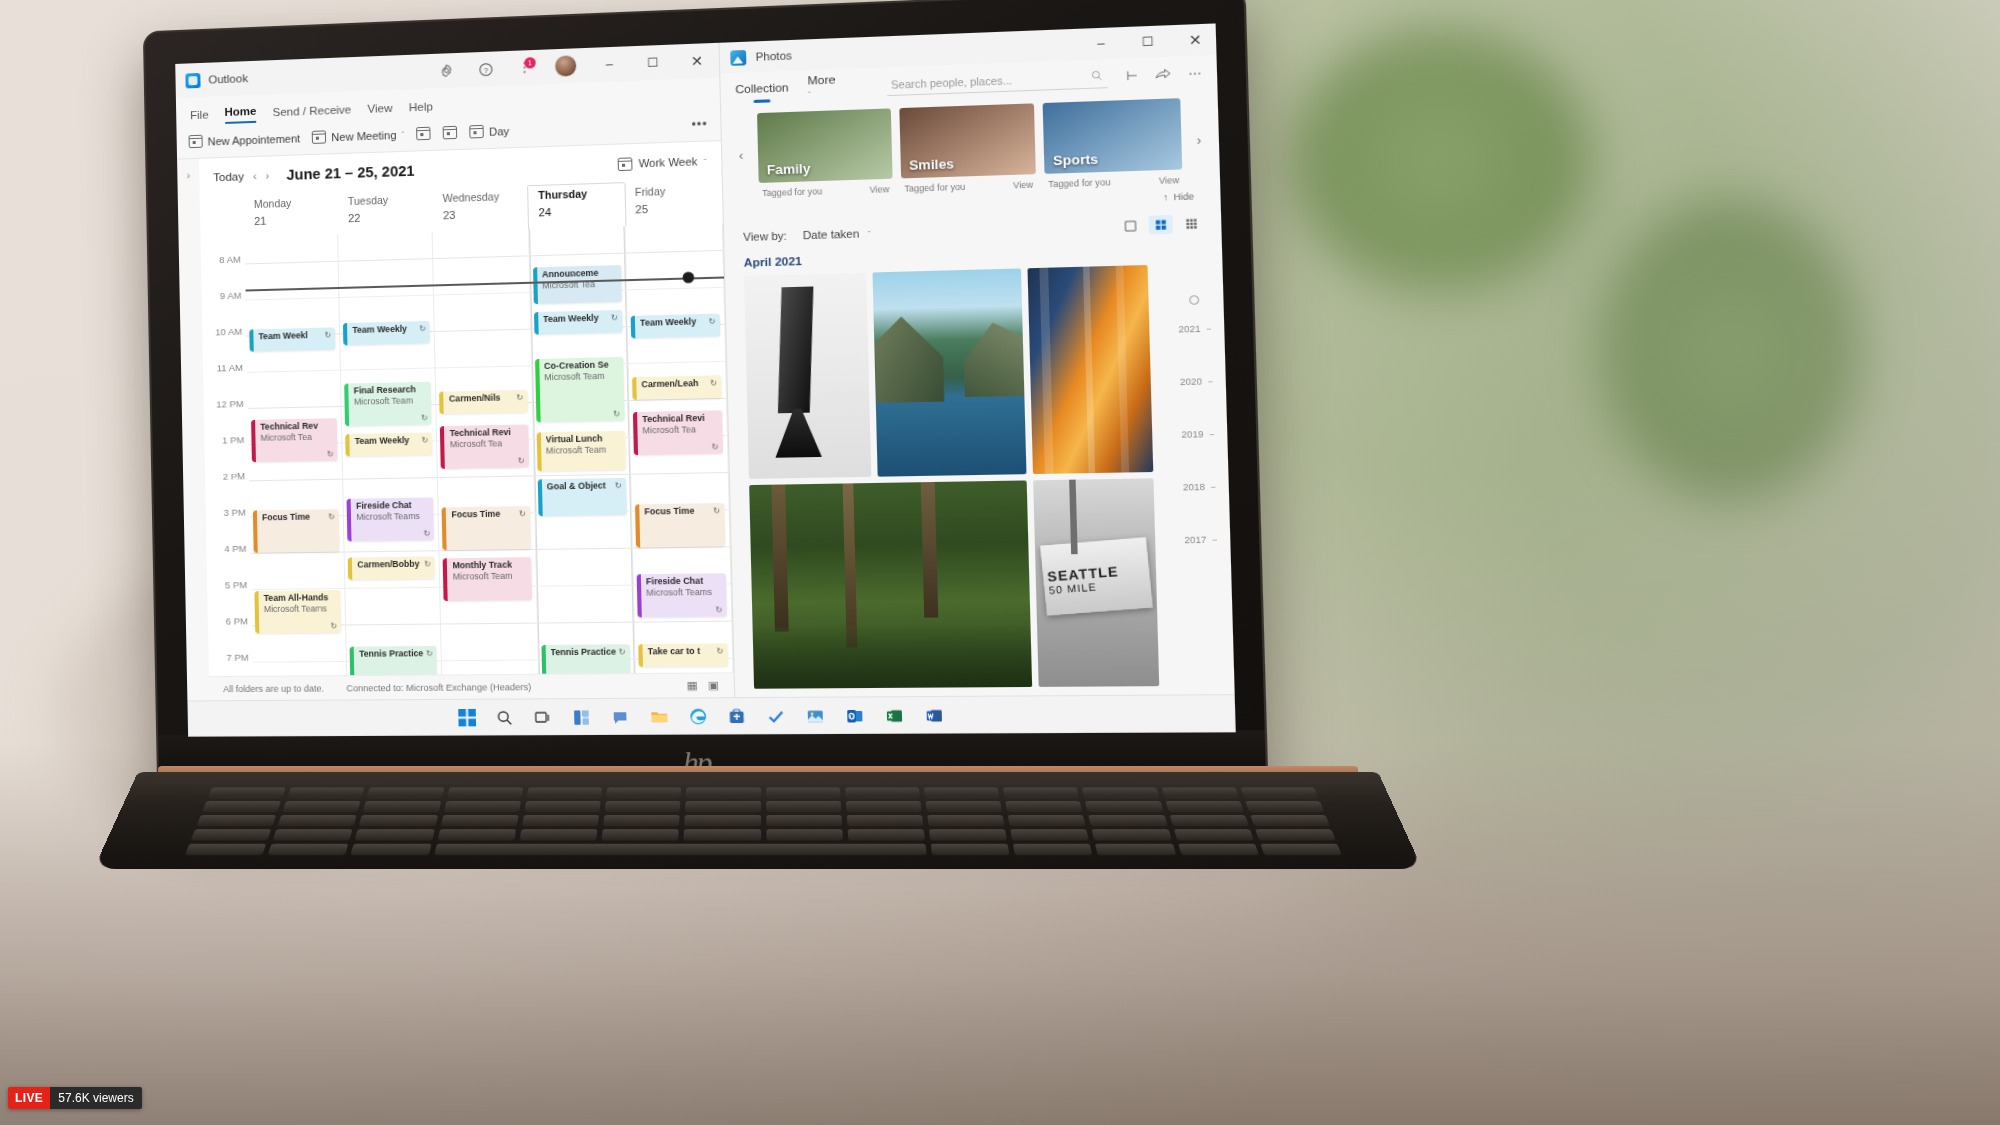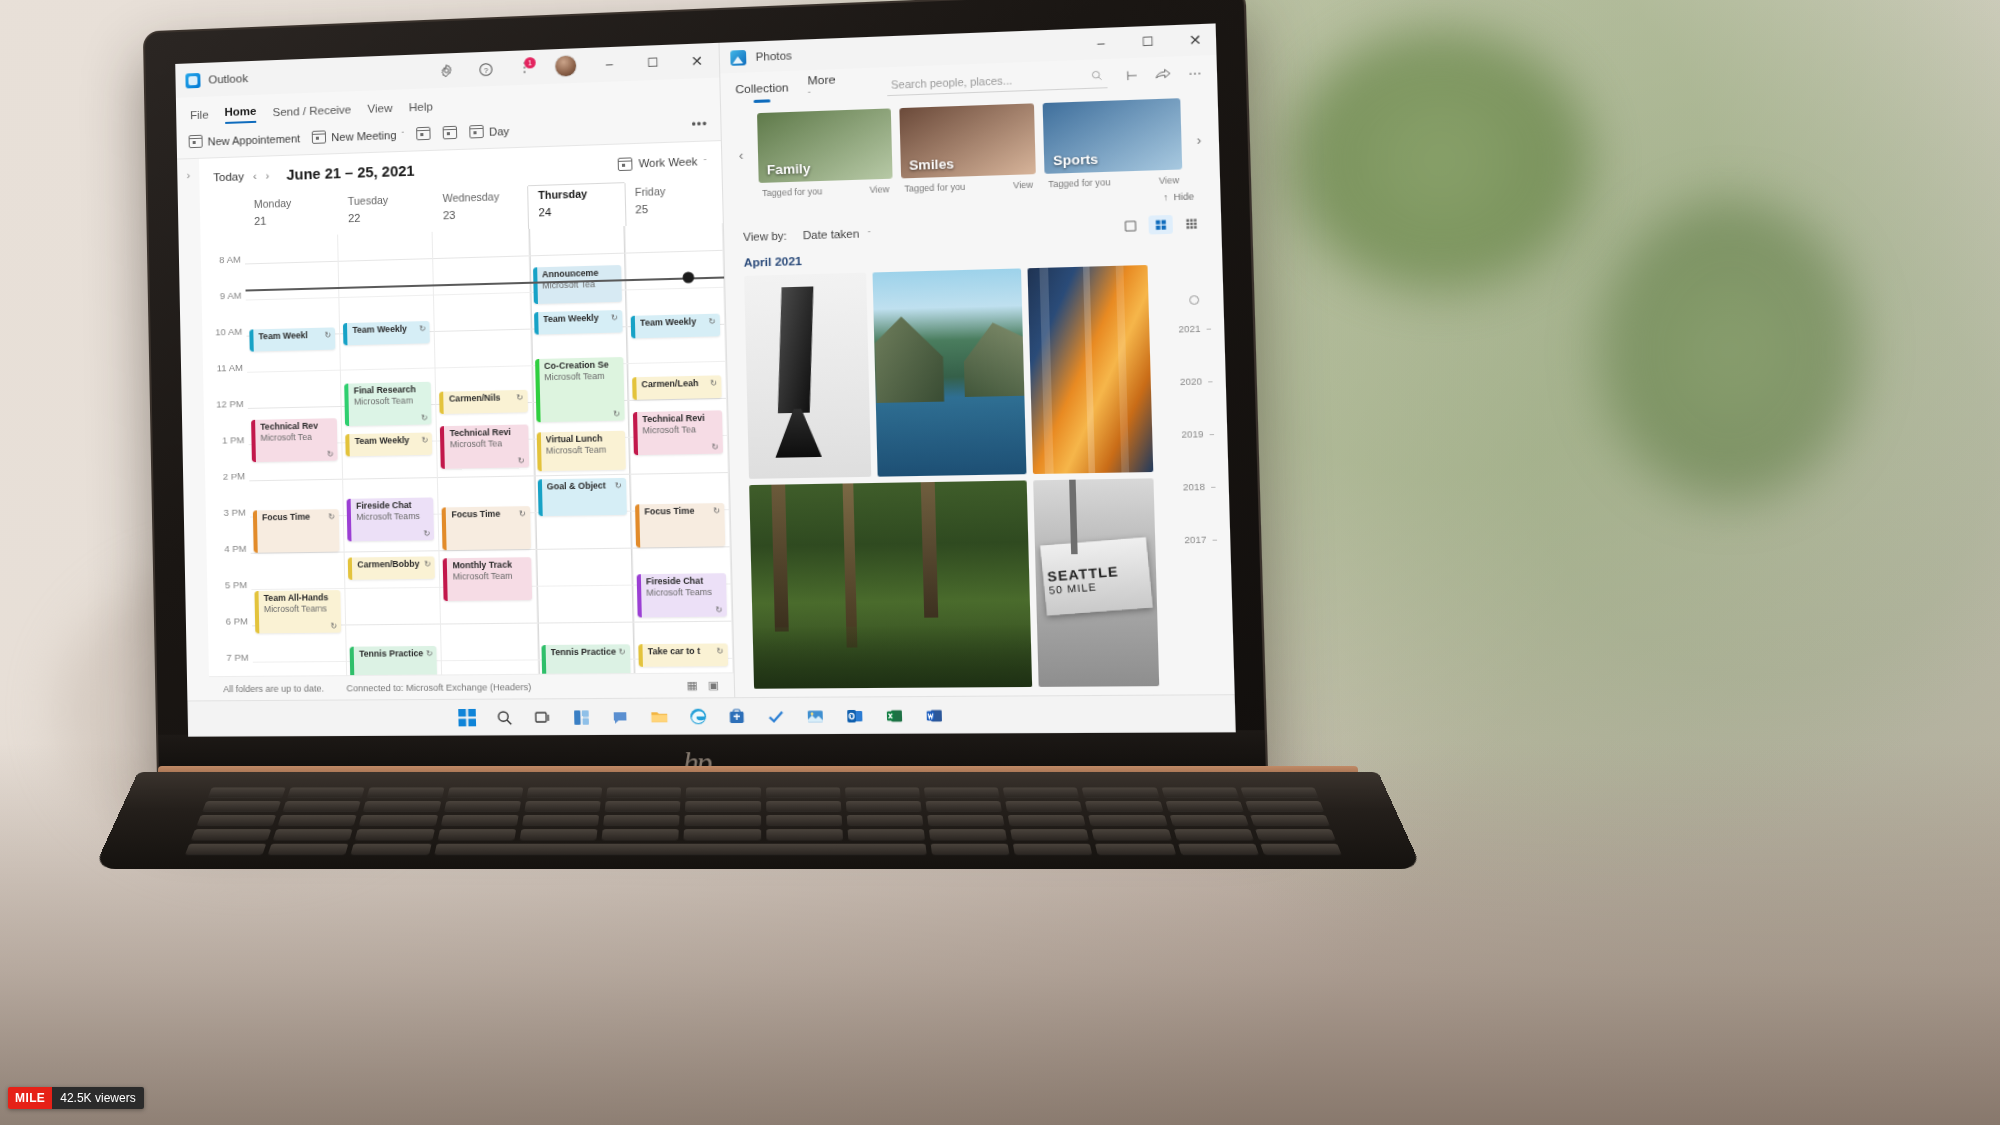--- a/index.html
+++ b/index.html
@@ -983,15 +983,15 @@
           <div class="key"></div>
           <div class="key"></div>
           <div class="key"></div>
           <div class="key"></div>
         </div>
     </div>
   </div>
 </div>
 
 <div id="live">
-  <span class="lbl">MILE</span>
-  <span class="cnt">42.5K viewers</span>
+  <span class="lbl">LIVE</span>
+  <span class="cnt">57.6K viewers</span>
 </div>
 
 </body></html>

